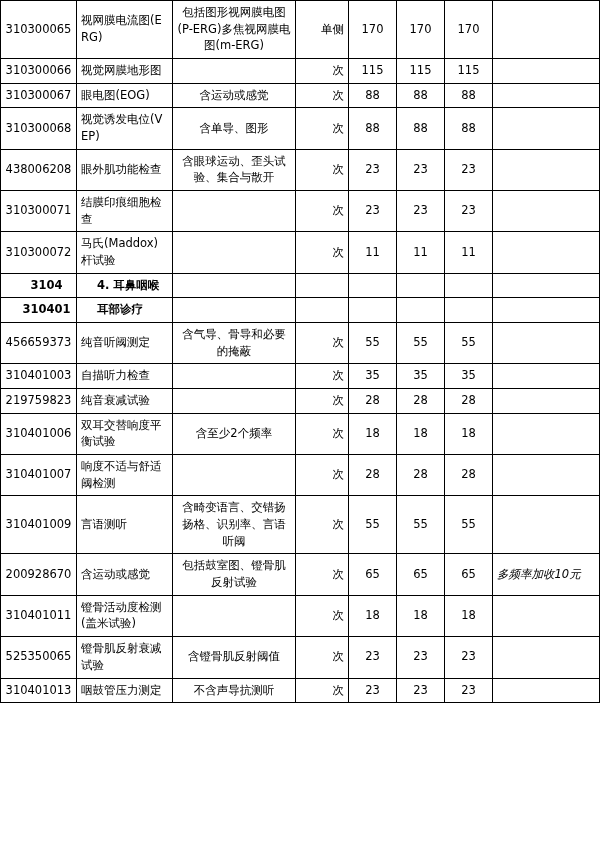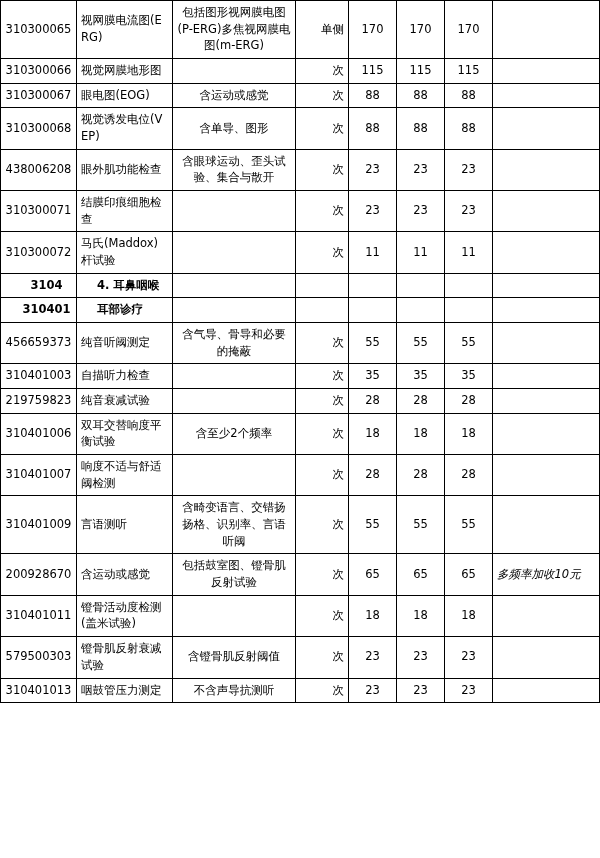--- a/index.html
+++ b/index.html
@@ -254,21 +254,21 @@
           <td class="code">310401011</td>
           <td class="name">镫骨活动度检测(盖米试验)</td>
           <td class="desc"></td>
           <td class="unit">次</td>
           <td class="price">18</td>
           <td class="price">18</td>
           <td class="price">18</td>
           <td class="note"></td>
         </tr>
         <tr>
-          <td class="code">579500303</td>
+          <td class="code">525350065</td>
           <td class="name">镫骨肌反射衰减试验</td>
           <td class="desc">含镫骨肌反射阈值</td>
           <td class="unit">次</td>
           <td class="price">23</td>
           <td class="price">23</td>
           <td class="price">23</td>
           <td class="note"></td>
         </tr>
         <tr>
           <td class="code">310401013</td>

